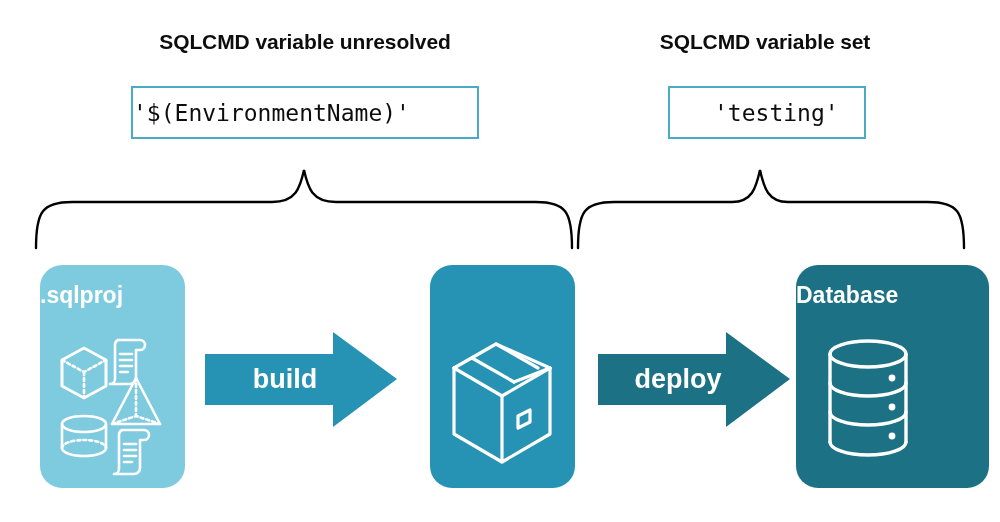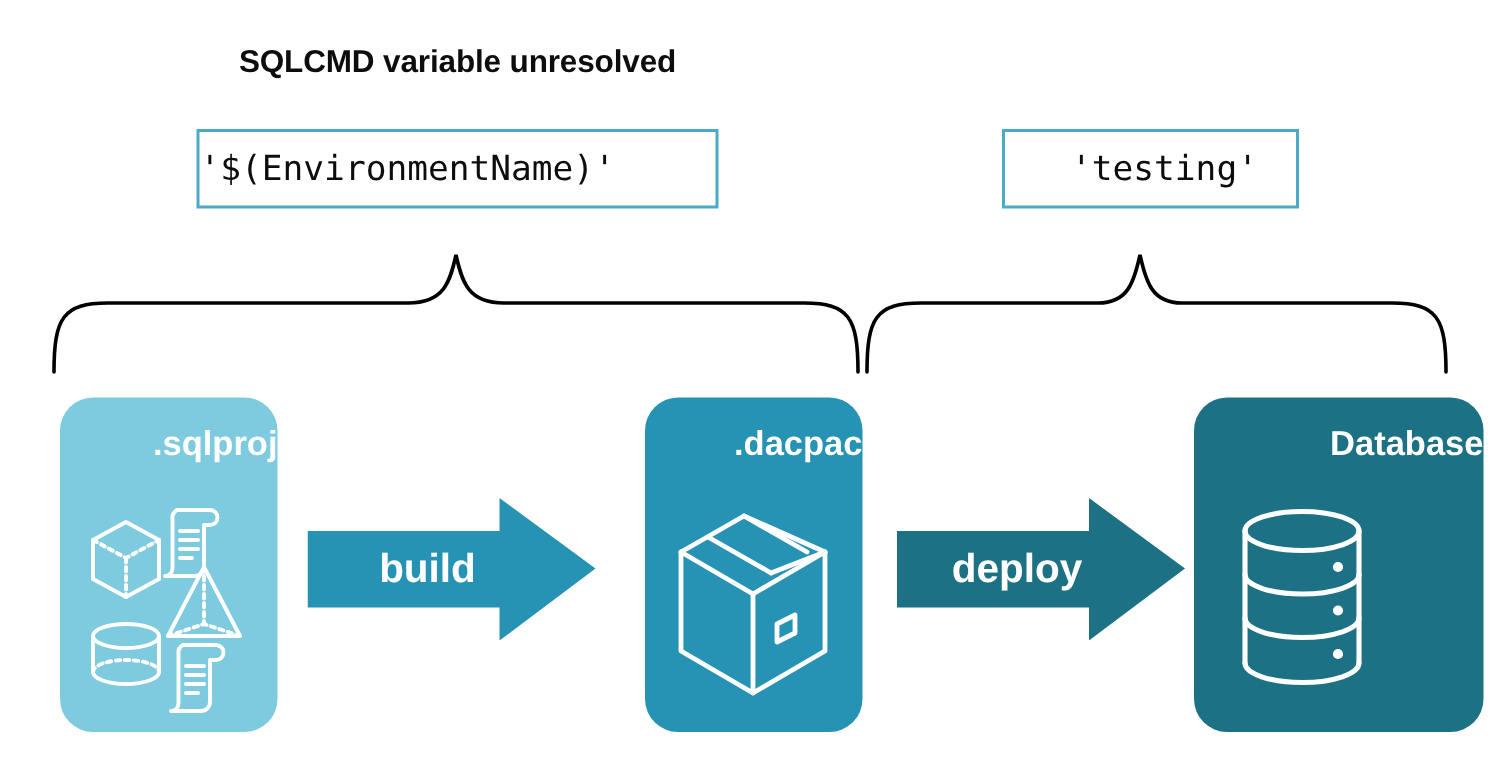--- a/index.html
+++ b/index.html
@@ -75,21 +75,21 @@
   }
   #stage-sqlproj  { left: 40px;  background: #7ecbe0; }
   #stage-dacpac   { left: 430px; background: #2693b4; }
   #stage-database { left: 796px; background: #1d7185; padding-left: 48px; }
 
   .stage-label {
     position: absolute;
     top: 17px;
     left: 0;
     width: 100%;
-    text-align: right;
+    text-align: left;
     font-family: "Liberation Sans", sans-serif;
     font-weight: bold;
     font-size: 23px;
     color: #ffffff;
     white-space: nowrap;
   }
   .stage-art {
     position: absolute;
     top: 55px;
     left: 0;
@@ -123,20 +123,21 @@
     pointer-events: none;
   }
 </style>
 </head>
 <body>
 
 <div id="canvas" style="background: rgb(255, 255, 255); border-radius: 29px;">
 
   <div class="section-title" id="title-left">SQLCMD variable unresolved</div>
 
+  <div class="section-title" id="title-right">SQLCMD variable set</div>
 
   <div class="value-box" id="box-left" style="border-color: rgb(74, 171, 196);">
     <span>'$(EnvironmentName)'</span>
   </div>
 
   <div class="value-box" id="box-right" style="border-color: rgb(74, 171, 196); padding-left: 44px;">
     <span>'testing'</span>
   </div>
 
   <svg class="brace-svg" id="brace-left-wrap" viewBox="0 0 600 110">
@@ -208,21 +209,20 @@
   </div>
 
   <div class="arrow-wrap" id="arrow-build">
     <svg width="200" height="95" viewBox="0 0 200 95">
       <polygon points="0,22 128,22 128,0 192,47 128,95 128,73 0,73" fill="#2693b4"></polygon>
     </svg>
     <div class="arrow-label">build</div>
   </div>
 
   <div class="stage" id="stage-dacpac" style="background: rgb(38, 147, 180);">
-    <div class="stage-label">.dacpac</div>
     <svg class="stage-art" viewBox="0 0 145 165">
       <g fill="none" stroke="#ffffff" stroke-width="3.2" stroke-linejoin="round" stroke-linecap="round">
 
         <polyline points="24,48 24,114 72,142 120,114 120,48"></polyline>
         <polyline points="24,48 72,76 120,48"></polyline>
         <line x1="72" y1="76" x2="72" y2="142"></line>
 
         <polyline points="24,48 66,24 120,48"></polyline>
         <polyline points="66,24 108,48"></polyline>
         <polyline points="42,38 84,62"></polyline>

